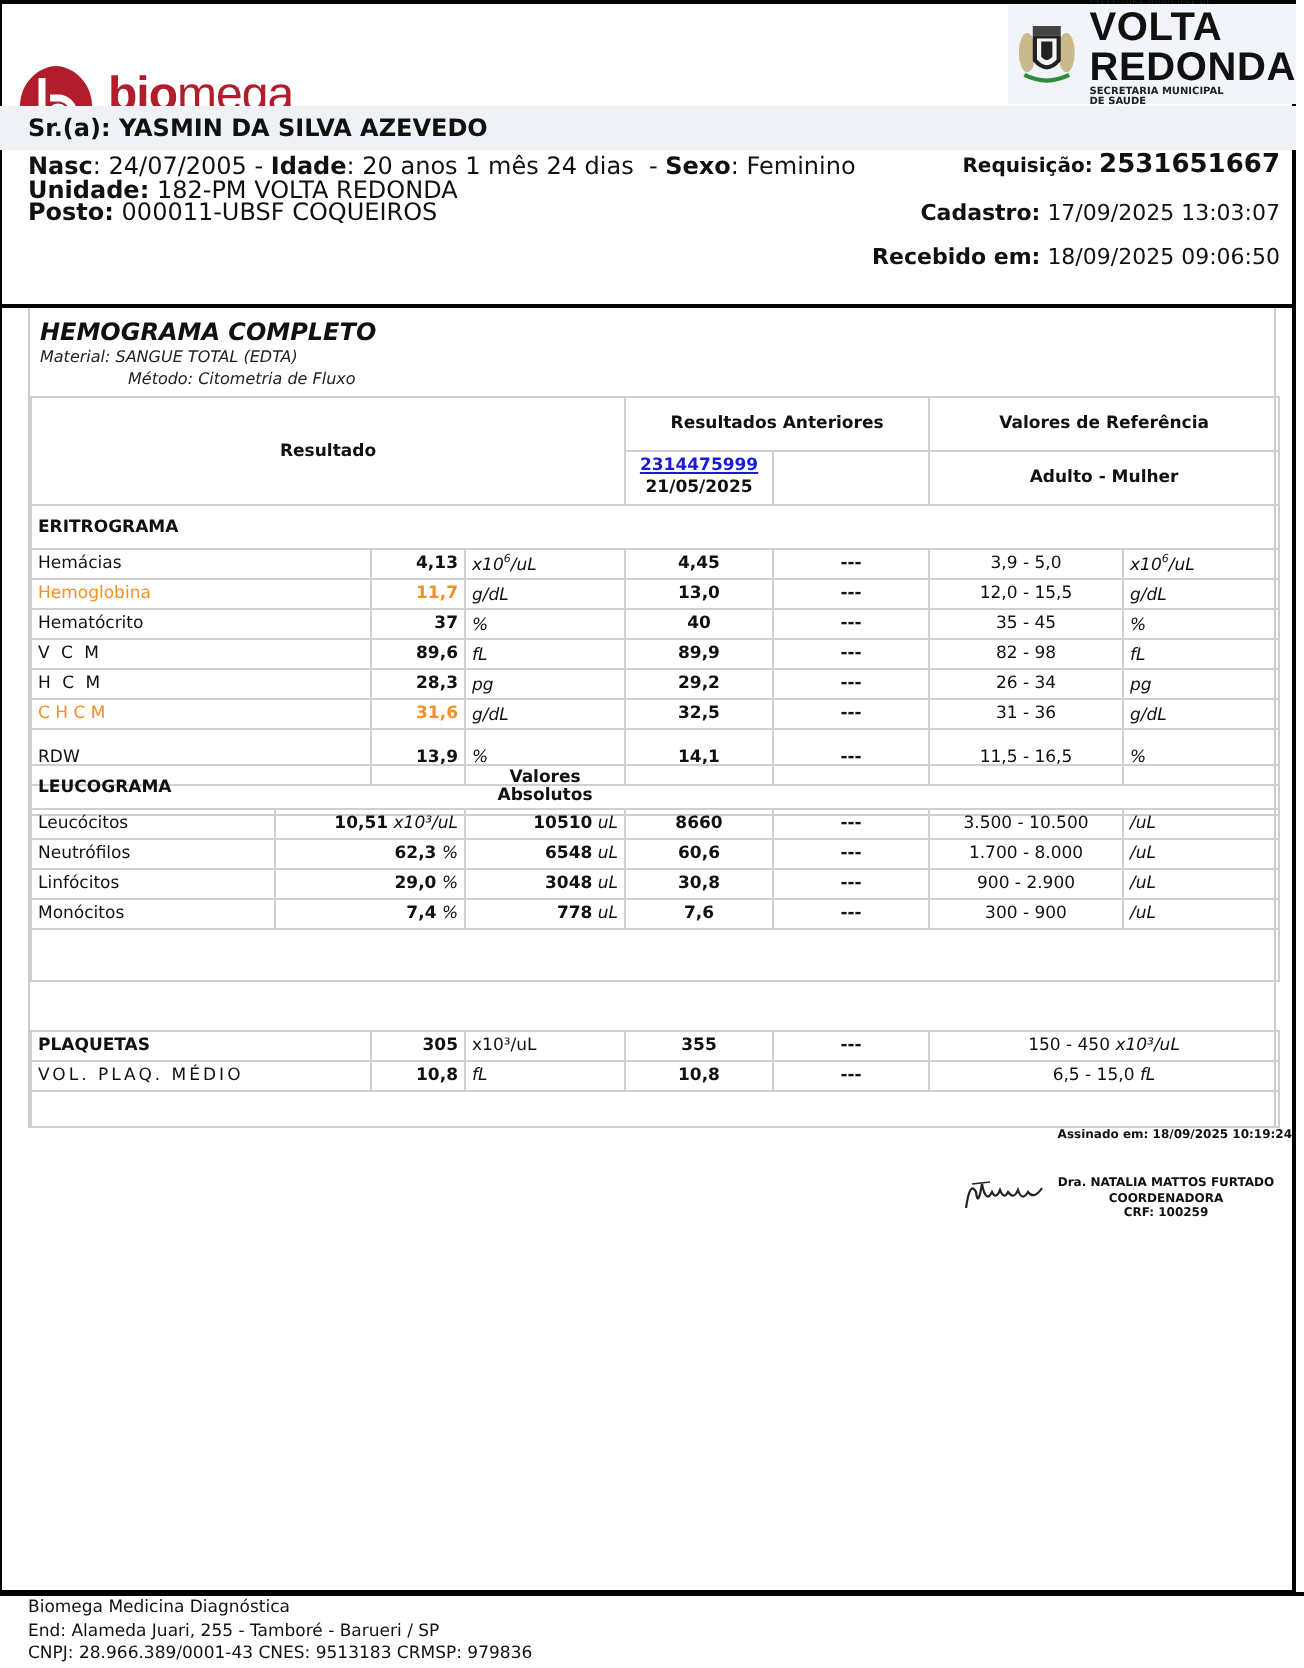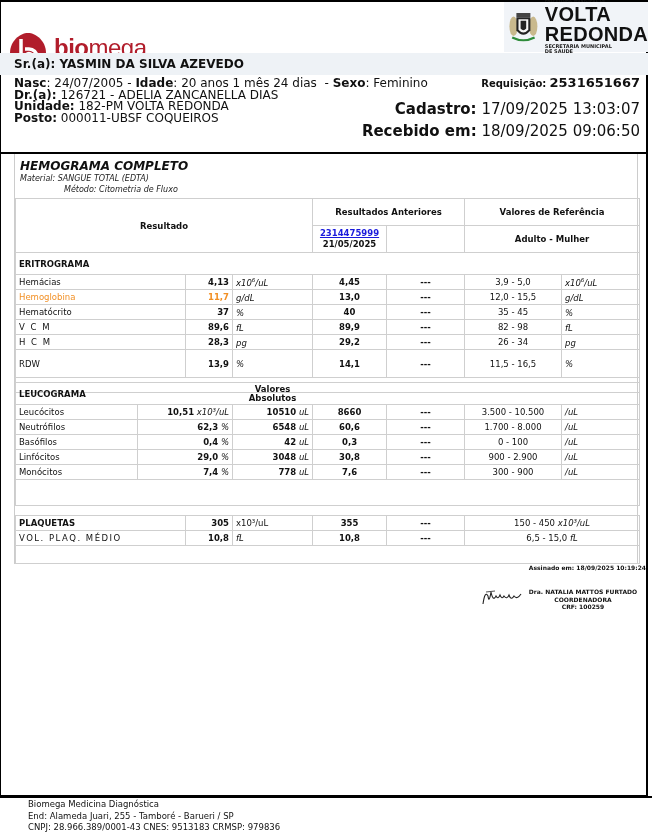--- a/index.html
+++ b/index.html
@@ -21,21 +21,21 @@
   .gov-text { margin-left: 6px; display: flex; flex-direction: column; line-height: 1; }
   .gov-pref { font-size: 3.5px; letter-spacing: 0.6px; color: #222; }
   .gov-city1, .gov-city2 { font-family: "Liberation Sans", sans-serif; font-weight: bold; font-size: 20px; color: #111; letter-spacing: 0.3px; }
   .gov-sec { font-size: 5px; font-weight: bold; color: #222; }
 
   .patient-bar { position: absolute; left: 0; top: 53px; width: 648px; height: 22px; background: #eef2f6; }
   .patient-name { position: absolute; left: 14px; top: 57px; font-size: 12px; font-weight: bold; color: #111; }
 
   .info-left { position: absolute; left: 14px; top: 78px; font-size: 12px; line-height: 11.5px; color: #111; }
   .info-left b { font-weight: bold; }
-  .info-right { position: absolute; right: 12px; text-align: right; font-size: 15px; color: #111; }
+  .info-right { position: absolute; right: 12px; text-align: right; font-size: 11px; color: #111; }
   .req { top: 75px; font-size: 10px; }
   .req .num { font-size: 13px; font-weight: bold; }
   .cad { top: 100px; }
   .rec { top: 122px; }
 
   .thick-line { position: absolute; left: 0; top: 152px; width: 648px; height: 2px; background: #000; }
 
   
   .exam { position: absolute; left: 14px; top: 154px; width: 624px; height: 410px; border-left: 1px solid #ccc; border-right: 1px solid #ccc; }
   .exam-title { position: absolute; left: 5px; top: 5px; font-size: 12px; font-weight: bold; font-style: italic; color: #111; }
@@ -55,21 +55,21 @@
   .spacer td { border-left: none; border-right: none; }
   .link { color: #1a1adc; text-decoration: underline; font-weight: bold; }
   .letter { letter-spacing: 1.5px; }
   sup { font-size: 5.5px; }
 
   .signed { position: absolute; right: 6px; top: 564px; font-size: 6px; font-weight: bold; color: #111; }
   .signature { position: absolute; left: 481px; top: 586px; width: 44px; height: 22px; }
   .sig-text { position: absolute; left: 524px; top: 588px; width: 118px; text-align: center; font-size: 6px; font-weight: bold; line-height: 7.5px; color: #111; }
 
   .footer-line { position: absolute; left: 0; top: 796px; width: 652px; height: 2px; background: #000; }
-  .footer { position: absolute; left: 14px; top: 799px; font-size: 8.5px; line-height: 11.5px; color: #111; margin-left: 14px; }
+  .footer { position: absolute; left: 14px; top: 799px; font-size: 8.5px; line-height: 11.5px; color: #111; }
 </style>
 </head>
 <body>
 
 <div class="page-frame"></div>
 
 <div class="logo">
   <svg class="logo-drop" viewBox="0 0 40 40">
     <path d="M20 2 C28 2 38 10 38 22 C38 32 30 39 20 39 C10 39 2 32 2 22 C2 10 12 2 20 2 Z" fill="#b11d2b"></path>
     <path d="M13 8 L13 26 A8 8 0 1 0 21 18 L17 18" fill="none" stroke="#fff" stroke-width="3.5"></path>
@@ -102,21 +102,20 @@
 
 <div class="patient-bar"></div>
 <div class="patient-name">
   <span>Sr.(a):</span> <span>YASMIN DA SILVA AZEVEDO</span>
 </div>
 
 <div class="info-left">
   <div>
     <b>Nasc</b>: <span>24/07/2005</span> - <b>Idade</b>: <span>20 anos 1 mês 24 dias</span> &nbsp;- <b>Sexo</b>: <span>Feminino</span>
   </div>
-  <div><b>Dr.(a):</b> <span>126721 - ADELIA ZANCANELLA DIAS</span></div>
   <div><b>Unidade:</b> <span>182-PM VOLTA REDONDA</span></div>
   <div><b>Posto:</b> <span>000011-UBSF COQUEIROS</span></div>
 </div>
 
 <div class="info-right req"><b>Requisição:</b> <span class="num">2531651667</span></div>
 <div class="info-right cad"><b>Cadastro:</b> <span>17/09/2025 13:03:07</span></div>
 <div class="info-right rec"><b>Recebido em:</b> <span>18/09/2025 09:06:50</span></div>
 
 <div class="thick-line"></div>
 
@@ -204,20 +203,29 @@
         </tr>
         <tr style="height:15px">
           <td class=" letter">H C M</td>
           <td class="r b">28,3</td>
           <td class="i"><span>pg</span><sup></sup><span></span></td>
           <td class="c b">29,2</td>
           <td class="c b">---</td>
           <td class="c">26 - 34</td>
           <td class="i"><span>pg</span><sup></sup><span></span></td>
         </tr>
+        <tr style="height:15px">
+          <td class=" orange">C H C M</td>
+          <td class="r b orange">31,6</td>
+          <td class="i"><span>g/dL</span><sup></sup><span></span></td>
+          <td class="c b">32,5</td>
+          <td class="c b">---</td>
+          <td class="c">31 - 36</td>
+          <td class="i"><span>g/dL</span><sup></sup><span></span></td>
+        </tr>
         <tr style="height:28px">
           <td class="">RDW</td>
           <td class="r b">13,9</td>
           <td class="i"><span>%</span><sup></sup><span></span></td>
           <td class="c b">14,1</td>
           <td class="c b">---</td>
           <td class="c">11,5 - 16,5</td>
           <td class="i"><span>%</span><sup></sup><span></span></td>
         </tr>
         <tr class="spacer" style="height:6px">
@@ -259,29 +267,20 @@
         <tr style="height:15px">
           <td>Neutrófilos</td>
           <td class="r"><b>62,3</b> <i>%</i></td>
           <td class="r"><b>6548</b> <i>uL</i></td>
           <td class="c b">60,6</td>
           <td class="c b">---</td>
           <td class="c">1.700 - 8.000</td>
           <td class="i">/uL</td>
         </tr>
         <tr style="height:15px">
-          <td>Basófilos</td>
-          <td class="r"><b>0,4</b> <i>%</i></td>
-          <td class="r"><b>42</b> <i>uL</i></td>
-          <td class="c b">0,3</td>
-          <td class="c b">---</td>
-          <td class="c">0 - 100</td>
-          <td class="i">/uL</td>
-        </tr>
-        <tr style="height:15px">
           <td>Linfócitos</td>
           <td class="r"><b>29,0</b> <i>%</i></td>
           <td class="r"><b>3048</b> <i>uL</i></td>
           <td class="c b">30,8</td>
           <td class="c b">---</td>
           <td class="c">900 - 2.900</td>
           <td class="i">/uL</td>
         </tr>
         <tr style="height:15px">
           <td>Monócitos</td>

